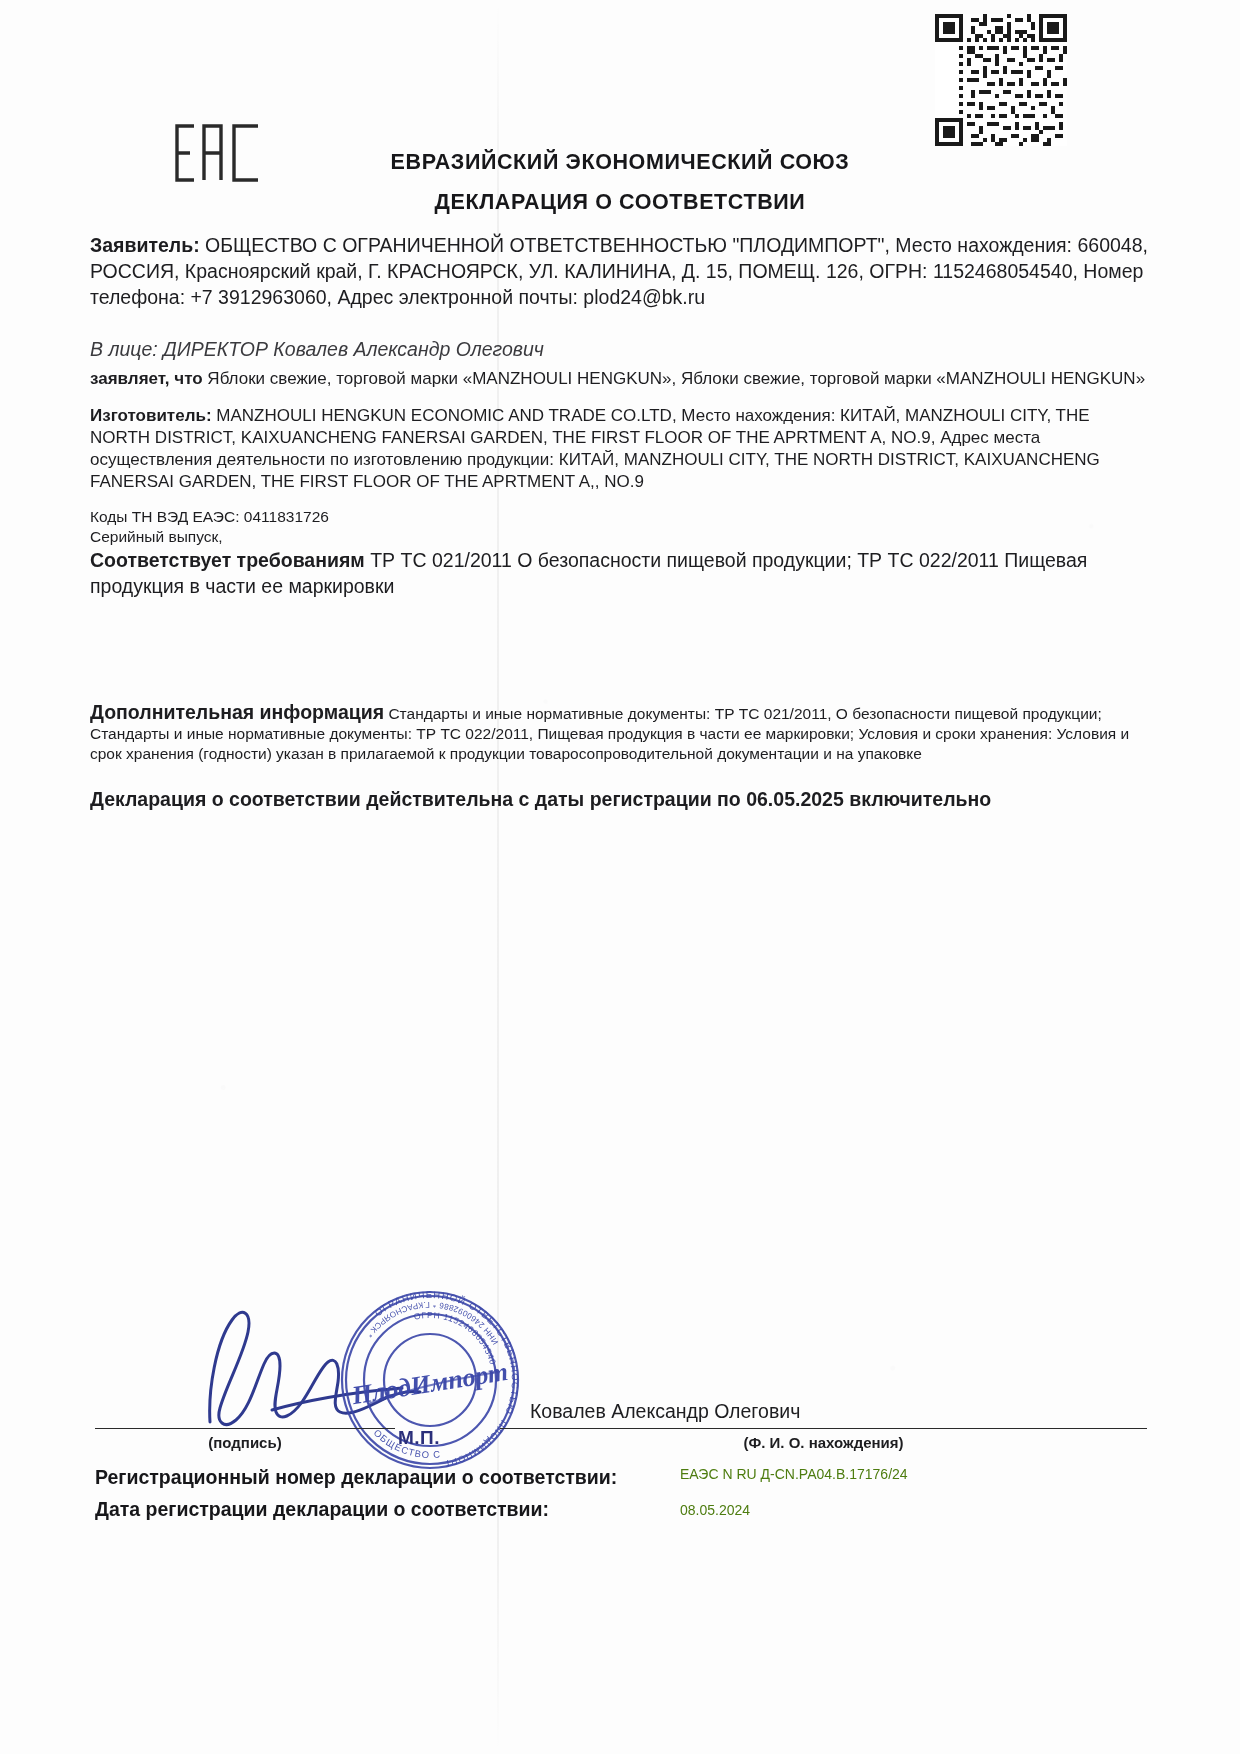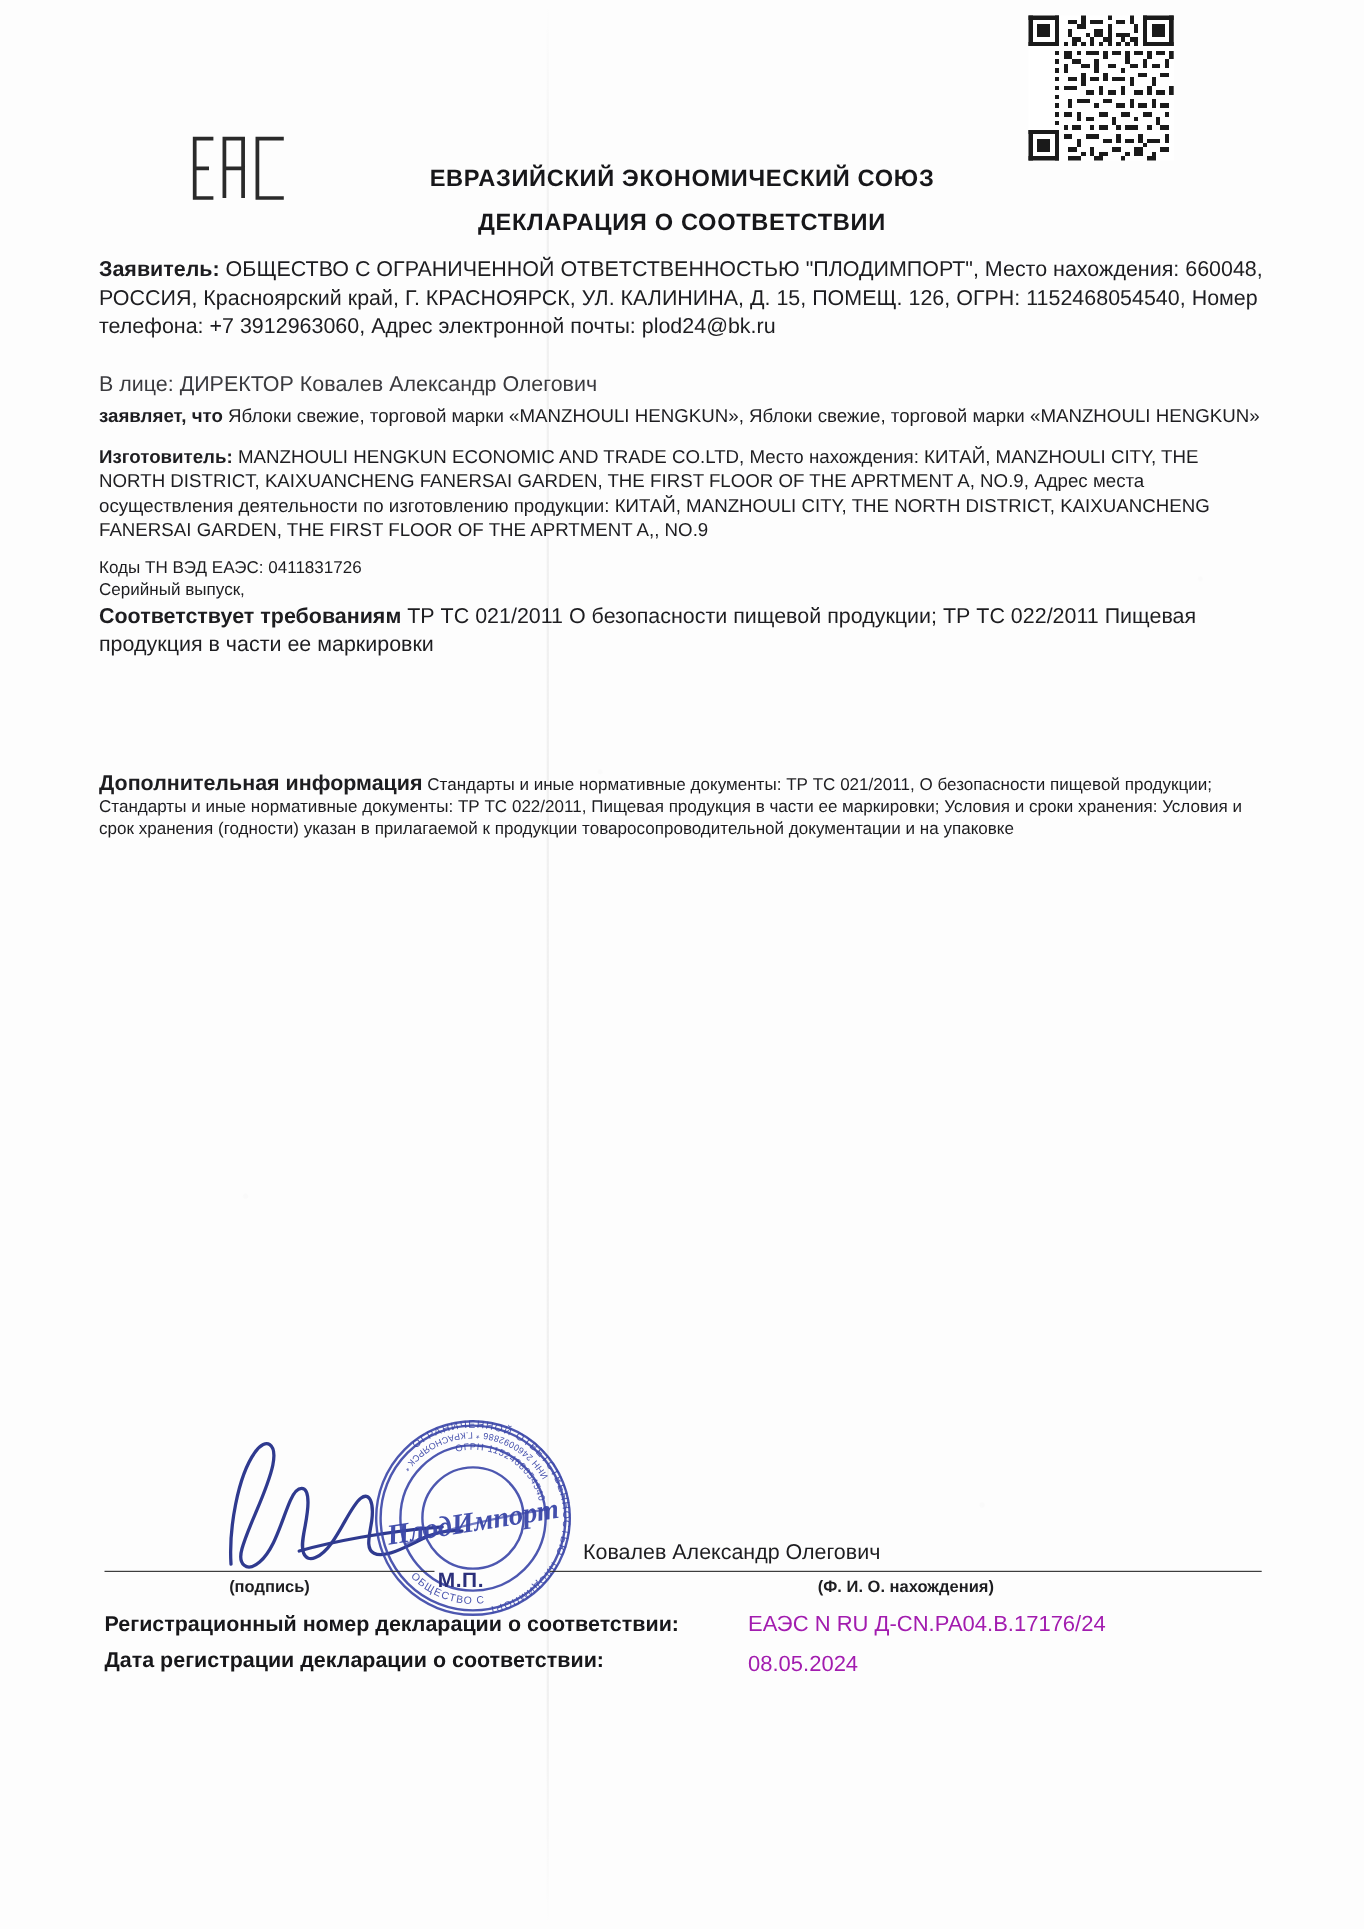--- a/index.html
+++ b/index.html
@@ -90,21 +90,21 @@
   .block {
     position: absolute;
     left: 90px;
     width: 1062px;
     color: #1d1d20;
   }
   .t-big   { font-size: 19.5px; line-height: 26px; }
   .t-mid   { font-size: 17px;   line-height: 22px; }
   .t-small { font-size: 15.5px; line-height: 20px; }
   .b { font-weight: bold; }
-  .gray { color: #3a3a3e; }
+  .gray { color: #3a3a3e; font-style: italic; }
 
   #applicant   { top: 232px; }
   #inface      { top: 336px; }
   #declares    { top: 368px; }
   #maker       { top: 405px; }
   #docbasis    { top: 486px; }
   #codes       { top: 507px; }
   #serial      { top: 527px; }
   #conforms    { top: 547px; }
   #protocol    { top: 620px; }
@@ -176,22 +176,22 @@
   .reg-label {
     position: absolute;
     left: 95px;
     font-size: 19.5px;
     font-weight: bold;
     color: #17171a;
   }
   .reg-value {
     position: absolute;
     left: 680px;
-    font-size: 20px;
-    color: #a21caf;
+    font-size: 14px;
+    color: #4d7c0f;
   }
   #reg-num-label  { top: 1466px; }
   #reg-num-value  { top: 1466px; }
   #reg-date-label { top: 1498px; }
   #reg-date-value { top: 1502px; }
 </style>
 </head>
 <body>
 
 <div class="page">
@@ -387,20 +387,21 @@
 
   <div class="block t-big" id="conforms">
     <span class="b">Соответствует требованиям</span><span>  ТР ТС 021/2011 О безопасности пищевой продукции; ТР ТС 022/2011 Пищевая продукция в части ее маркировки</span>
   </div>
 
 
   <div class="block t-small" id="addinfo">
     <span class="b" style="font-size:19.5px;">Дополнительная информация</span><span> Стандарты и иные нормативные документы: ТР ТС 021/2011, О безопасности пищевой продукции; Стандарты и иные нормативные документы: ТР ТС 022/2011, Пищевая продукция в части ее маркировки; Условия и сроки хранения: Условия и срок хранения (годности) указан в прилагаемой к продукции товаросопроводительной документации и на упаковке</span>
   </div>
 
+  <div class="block t-big b" id="validity">Декларация о соответствии действительна с даты регистрации по 06.05.2025 включительно</div>
 
   <div class="sign-wrap">
 
     <div class="signature">
       <svg viewBox="0 0 300 160" aria-label="signature">
         <g fill="none" stroke="#2f3a8f" stroke-width="3" stroke-linecap="round">
           <path d="M30 132 C 28 100, 36 52, 52 30 C 62 16, 72 22, 68 42 C 63 66, 46 96, 40 118 C 36 132, 44 140, 56 130 C 70 118, 76 92, 84 74 C 90 60, 100 58, 100 76 C 100 94, 92 112, 96 122 C 100 132, 112 126, 122 112 C 132 98, 140 78, 148 72 C 156 66, 160 76, 158 92 C 156 106, 152 118, 160 122 C 170 127, 190 116, 210 106"></path>
           <path d="M92 120 C 120 112, 170 102, 222 98"></path>
           <path d="M200 110 C 214 104, 228 100, 240 102"></path>
         </g>

